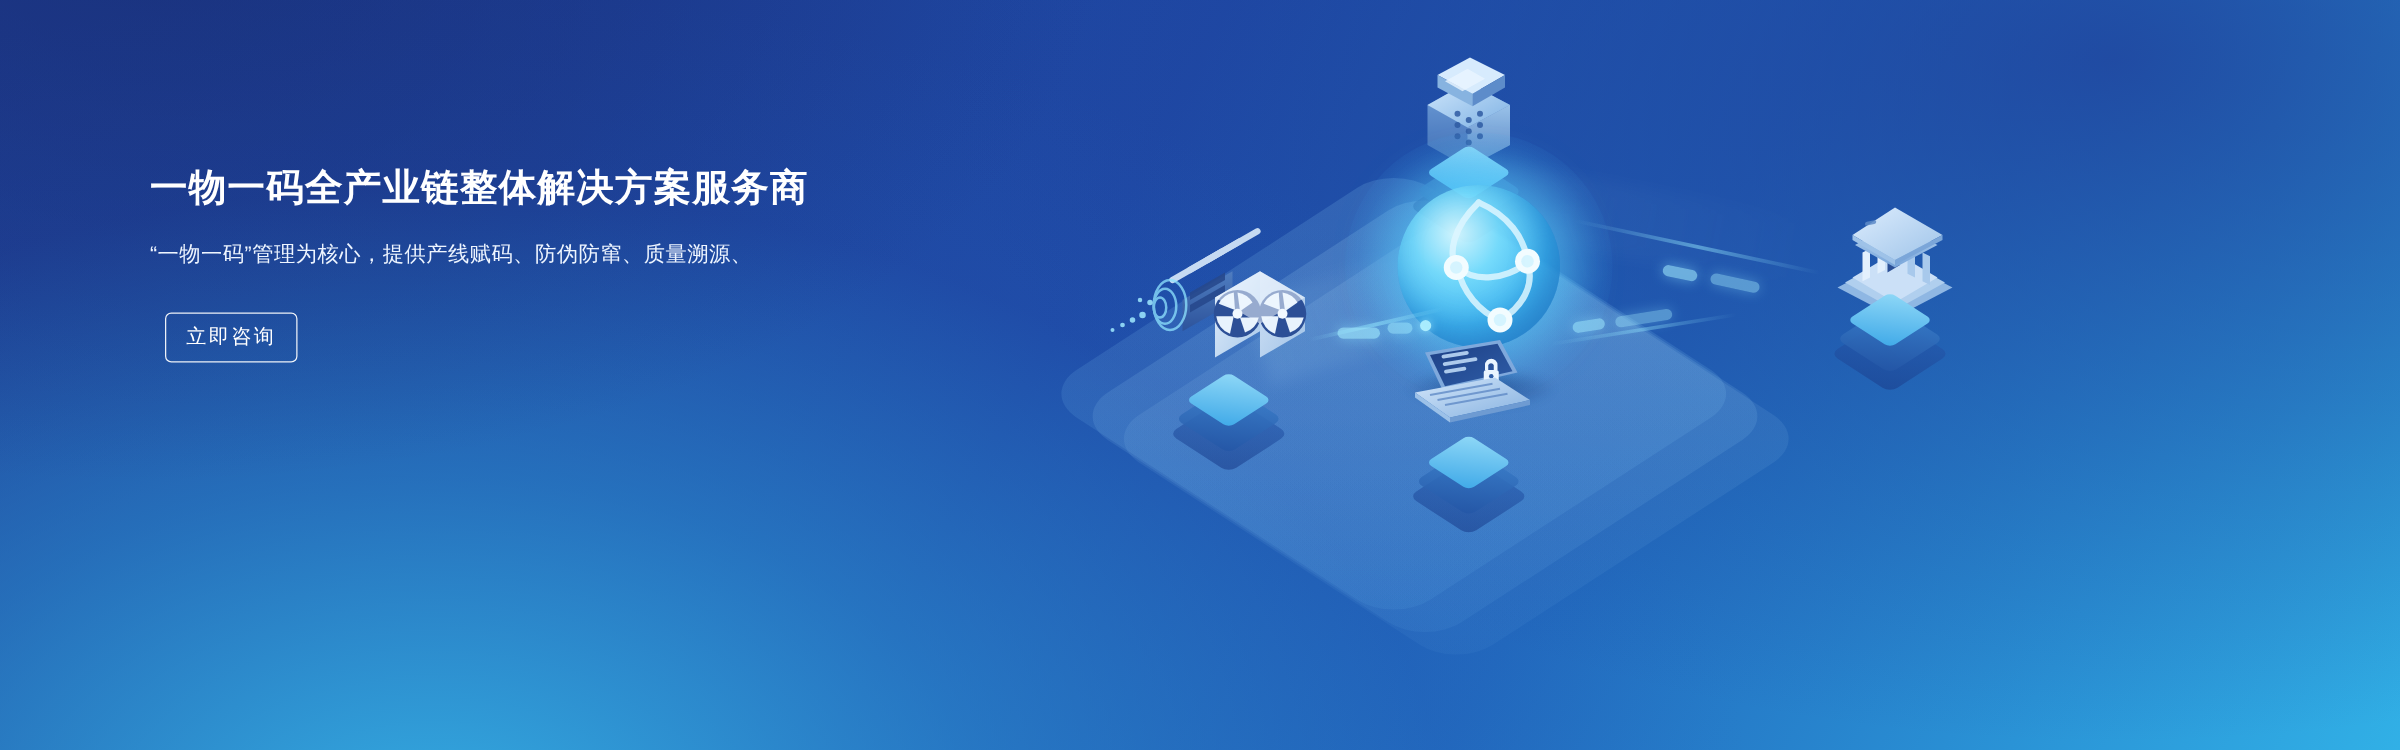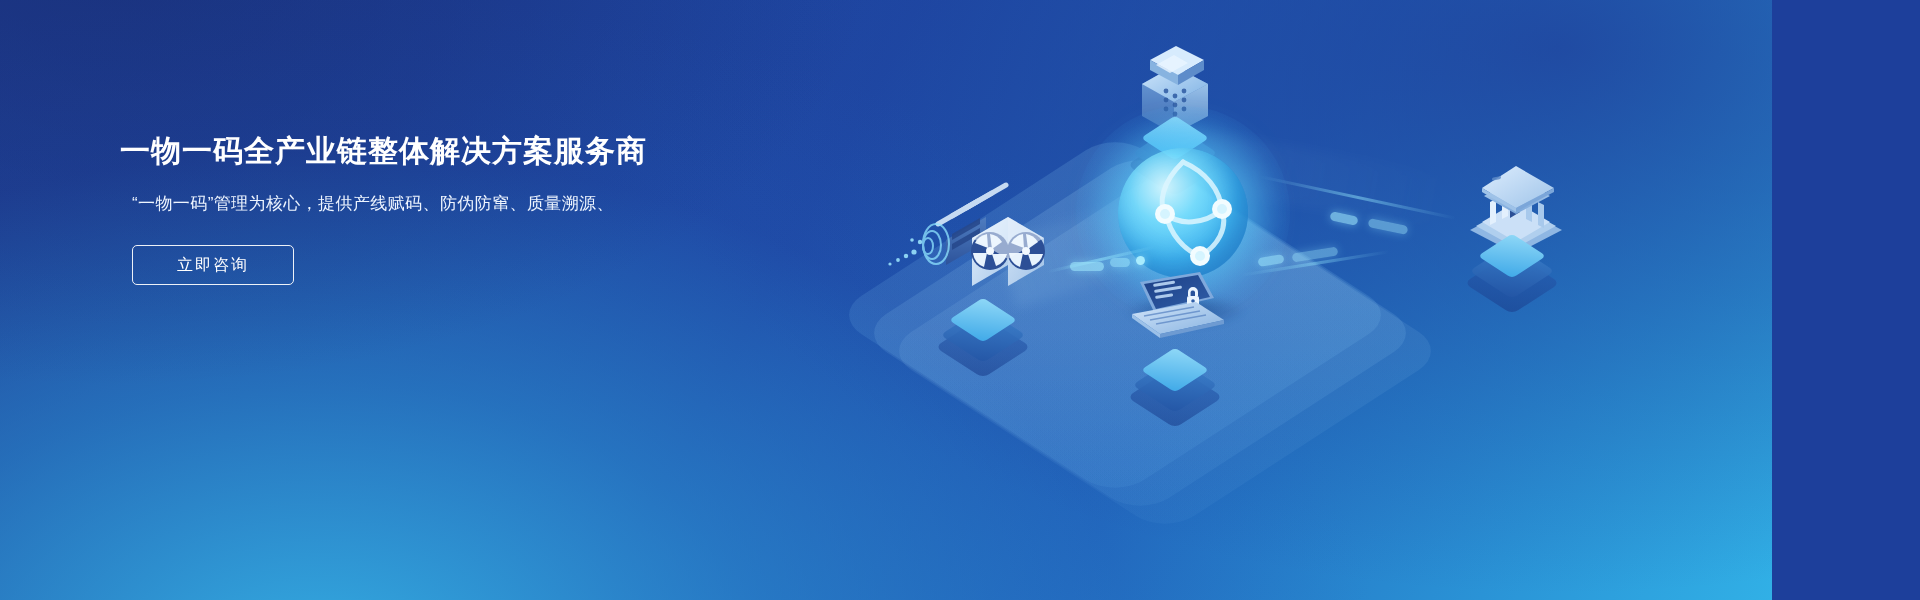--- a/index.html
+++ b/index.html
@@ -3,46 +3,46 @@
 <meta charset="utf-8">
 <title>Banner</title>
 <style>
   html,body{margin:0;padding:0;}
   body{
     width:1920px;height:600px;overflow:hidden;
     font-family:"Liberation Sans","DejaVu Sans",sans-serif;
     background:#1d3f9b;
   }
   .banner{
-    position:relative;width:1772px;height:600px;overflow:hidden;
+    position:relative;width:1920px;height:600px;overflow:hidden;
     background:
       radial-gradient(ellipse 1400px 900px at 18% 112%, rgba(54,180,230,0.95) 0%, rgba(44,150,215,0.55) 32%, rgba(36,100,190,0.12) 58%, rgba(0,0,0,0) 76%),
       radial-gradient(ellipse 1200px 700px at 88% 8%, rgba(30,58,150,0.75) 0%, rgba(28,55,145,0.25) 50%, rgba(0,0,0,0) 78%),
       linear-gradient(118deg, #1f3d93 0%, #1e4099 22%, #1f4aa6 44%, #2268bd 66%, #2a93d6 86%, #31b0e6 100%);
   }
   
   .vignette{
     position:absolute;inset:0;
     background:radial-gradient(ellipse 1100px 620px at 6% -8%, rgba(22,42,110,0.55) 0%, rgba(22,42,110,0.0) 70%);
     pointer-events:none;
   }
 
   
   .copy{position:absolute;left:120px;top:131px;width:700px;}
   .headline{
     font-size:30px;font-weight:bold;color:#ffffff;letter-spacing:1px;
     line-height:40px;margin:0 0 16px 0;white-space:nowrap;
   }
   .subline{
     font-size:17px;color:#eef5ff;line-height:33px;letter-spacing:0.4px;
-    margin:12px;font-weight:normal;
+    margin:0;font-weight:normal;
   }
   .cta{
-    display:inline-block;margin-top:13px;margin-left:12px;
-    padding:11px 44px;border:1px solid rgba(255,255,255,0.92);
+    display:inline-block;margin-top:30px;margin-left:12px;
+    padding:11px 16px;border:1px solid rgba(255,255,255,0.92);
     border-radius:5px;color:#ffffff;font-size:16px;letter-spacing:2px;
     background:transparent;cursor:pointer;line-height:1;
   }
 
   
   .art{position:absolute;left:860px;top:0;width:1060px;height:600px;}
 
   
   .plat{
     position:absolute;

